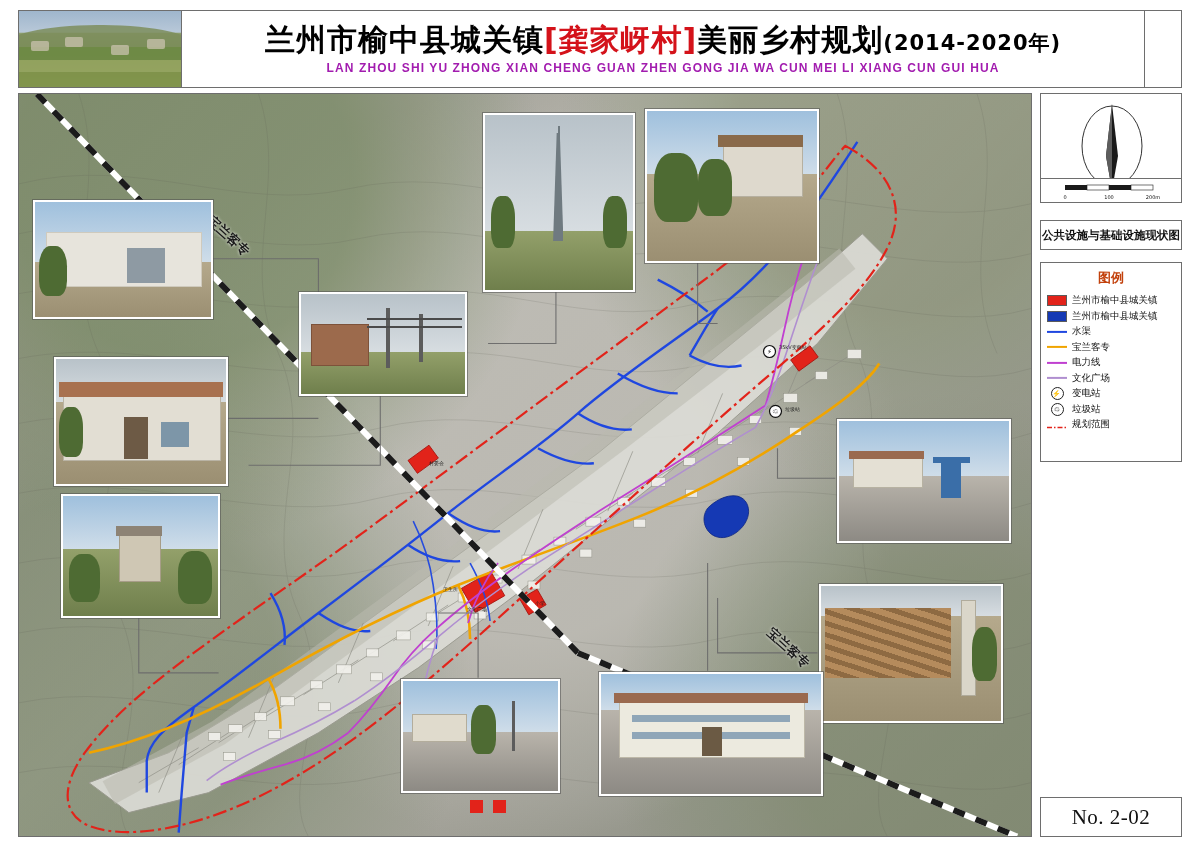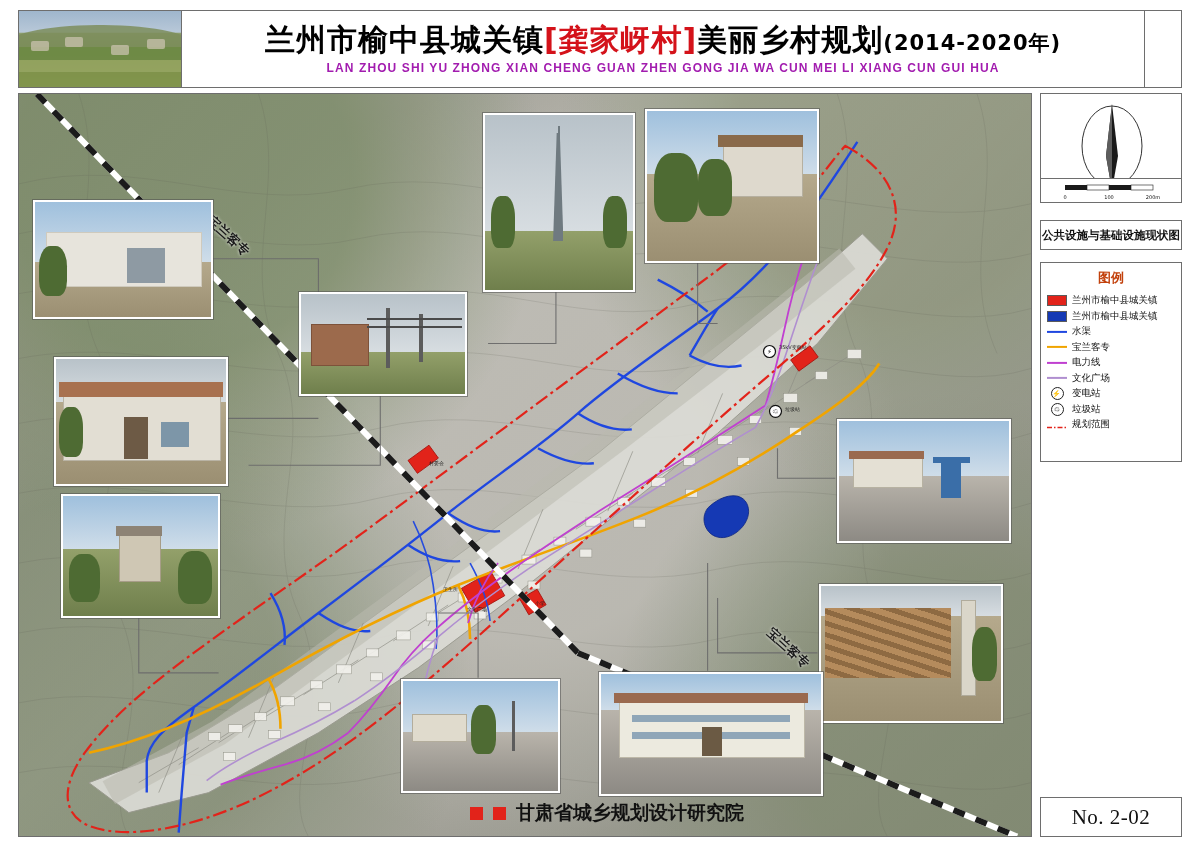--- a/index.html
+++ b/index.html
@@ -619,16 +619,15 @@
     </div>
   </div>
 
   <div class="panel sheet-no-panel">
     <span class="txt">No. 2-02</span>
   </div>
 
   <div class="footer">
     <span class="sq"></span>
     <span class="sq"></span>
-    <span class="ftxt">甘肃省城乡规划设计研究院</span>
   </div>
 
 </div>
 
 </body></html>

